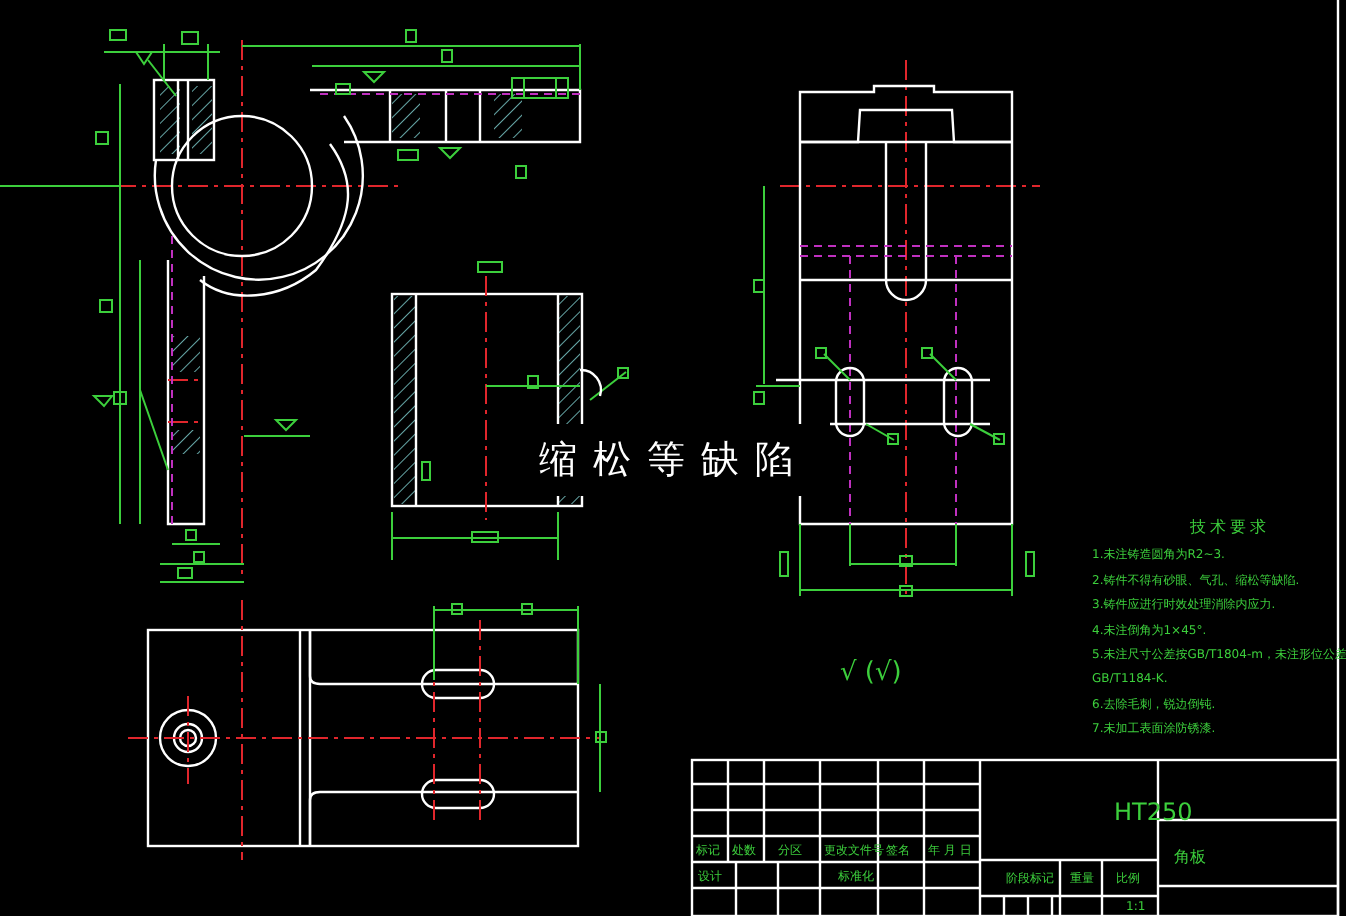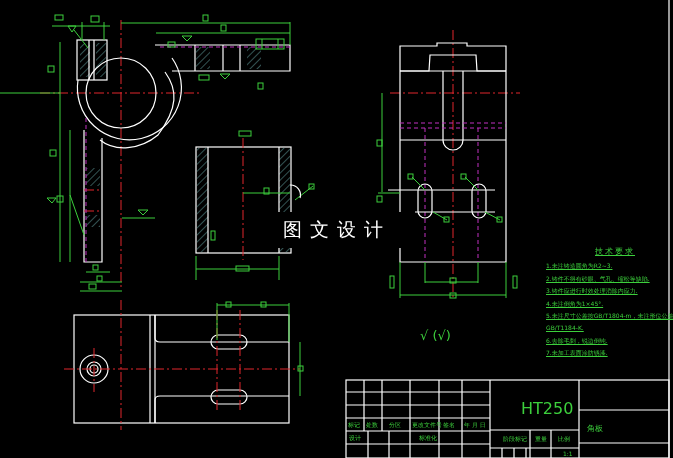--- a/index.html
+++ b/index.html
@@ -11,29 +11,28 @@
   .m { stroke: #c030c0; fill: none; stroke-width: 1; stroke-dasharray: 4 3; }
   .hatch { fill: url(#hatch); stroke: none; }
   .gtxt { fill: #3ccf3c; font-family: "DejaVu Sans", sans-serif; }
   .watermark {
     position: absolute; left: 262px; top: 212px; width: 150px; height: 36px;
     background: #000; color: #fff; font-size: 19px; letter-spacing: 8px;
     display: flex; align-items: center; justify-content: center;
     font-family: "DejaVu Sans", sans-serif;
   }
   .tech {
-    position: absolute; left: 546px; top: 246px; width: 120px;
+    position: absolute; left: 546px; top: 258px; width: 120px;
     color: #3ccf3c; font-size: 6px; line-height: 12.4px;
     font-family: "DejaVu Sans", sans-serif;
-    text-decoration: underline;
   }
   .tech .title { text-align: center; font-size: 8px; letter-spacing: 2px; margin-bottom: 2px; margin-left: 18px; }
   .tech .line { white-space: nowrap; }
   .tb-text { position: absolute; color: #3ccf3c; font-size: 6px; white-space: nowrap; font-family: "DejaVu Sans", sans-serif; }
-  .tb-big { font-size: 16px; }
+  .tb-big { font-size: 12px; margin-left: 36px; }
 </style>
 </head>
 <body>
 
 <svg id="canvas" width="673" height="458" viewBox="0 0 673 458" xmlns="http://www.w3.org/2000/svg">
   <defs>
     <pattern id="hatch" width="5" height="5" patternUnits="userSpaceOnUse" patternTransform="rotate(45)">
       <line x1="0" y1="0" x2="0" y2="5" stroke="#7fd0d0" stroke-width="0.8"></line>
     </pattern>
   </defs>
@@ -226,21 +225,21 @@
     <line x1="502" y1="448" x2="502" y2="458" class="w"></line>
     <line x1="514" y1="448" x2="514" y2="458" class="w"></line>
     <line x1="526" y1="448" x2="526" y2="458" class="w"></line>
     <line x1="579" y1="380" x2="579" y2="458" class="w"></line>
 
     <line x1="579" y1="410" x2="669" y2="410" class="w"></line>
     <line x1="579" y1="443" x2="669" y2="443" class="w"></line>
   </g>
 </svg>
 
-<div class="watermark">图文设计</div>
+<div class="watermark">缩松等缺陷</div>
 
 <div class="tech">
   <div class="title">技术要求</div>
   <div class="line">1.未注铸造圆角为R2~3.</div>
   <div class="line">2.铸件不得有砂眼、气孔、缩松等缺陷.</div>
   <div class="line">3.铸件应进行时效处理消除内应力.</div>
   <div class="line">4.未注倒角为1×45°.</div>
   <div class="line">5.未注尺寸公差按GB/T1804-m，未注形位公差按</div>
   <div class="line">  GB/T1184-K.</div>
   <div class="line">6.去除毛刺，锐边倒钝.</div>

